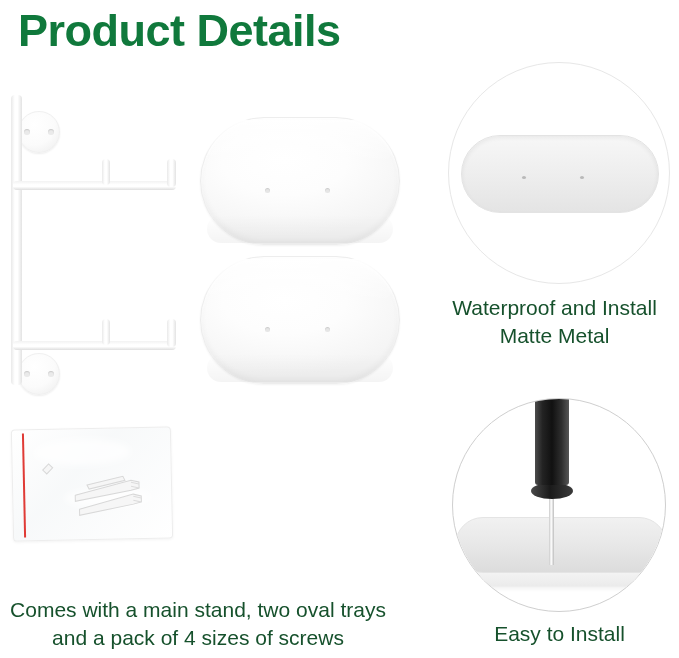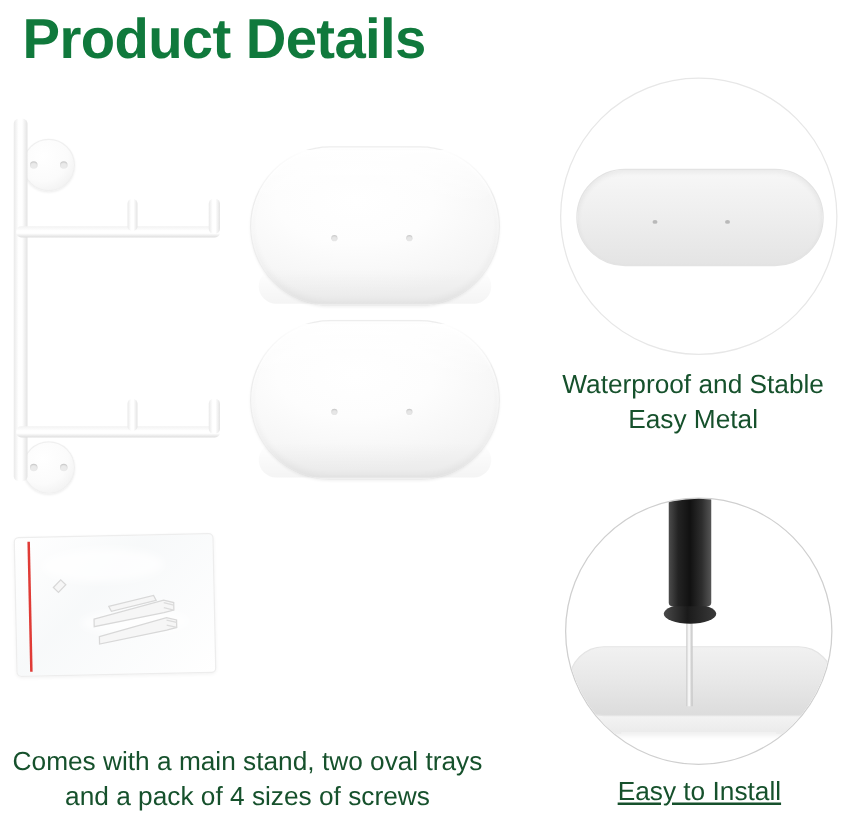--- a/index.html
+++ b/index.html
@@ -46,21 +46,20 @@
   }
   #caption-waterproof {
     left: 430px;
     top: 294px;
     width: 249px;
   }
   #caption-install {
     left: 440px;
     top: 620px;
     width: 239px;
-    text-decoration: underline;
   }
 
   
   .tray {
     position: absolute;
     border-radius: 999px;
     background:
       radial-gradient(ellipse 70% 60% at 42% 34%, #ffffff 0%, #fdfdfd 45%, #f4f4f4 100%);
     box-shadow:
       inset 0 2px 3px rgba(255,255,255,0.95),
@@ -350,21 +349,21 @@
   </div>
 
   <div id="photo-waterproof" class="circle-photo">
     <div id="persp-tray-rim"></div>
     <div id="persp-tray">
       <div class="persp-hole" style="left:60px; top:40px;"></div>
       <div class="persp-hole" style="left:118px; top:40px;"></div>
     </div>
   </div>
 
-  <div class="caption" id="caption-waterproof">Waterproof and Stable Easy Metal</div>
+  <div class="caption" id="caption-waterproof">Waterproof and Install Matte Metal</div>
 
   <div id="photo-install" class="circle-photo">
     <div class="install-bracket" style="left:26px; top:176px; width:168px; height:10px; border-radius:2px;"></div>
     <div class="install-bracket" style="left:36px; top:168px; width:8px; height:20px;"></div>
     <div class="install-bracket" style="left:168px; top:168px; width:8px; height:20px;"></div>
     <div id="install-tray-rim"></div>
     <div id="install-tray"></div>
     <div id="sd-shaft"></div>
     <div id="sd-collar"></div>
     <div id="sd-handle"></div>

